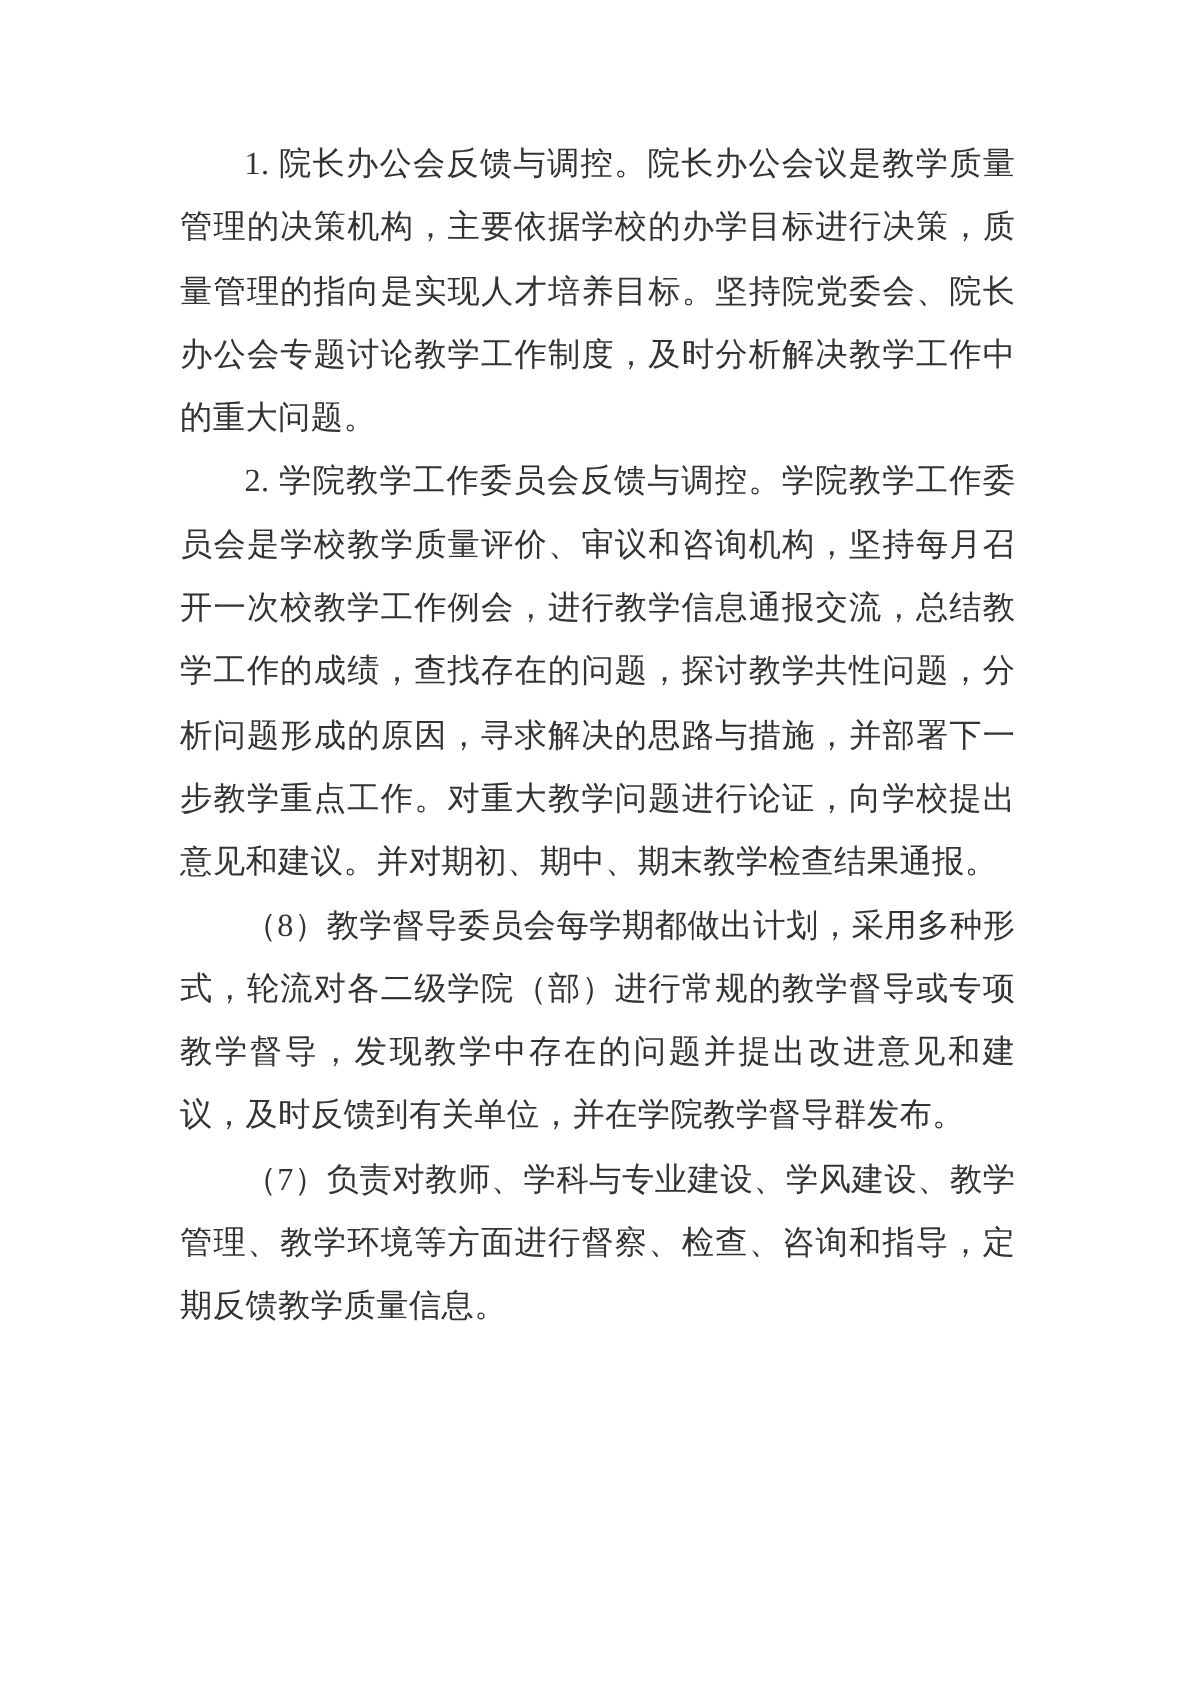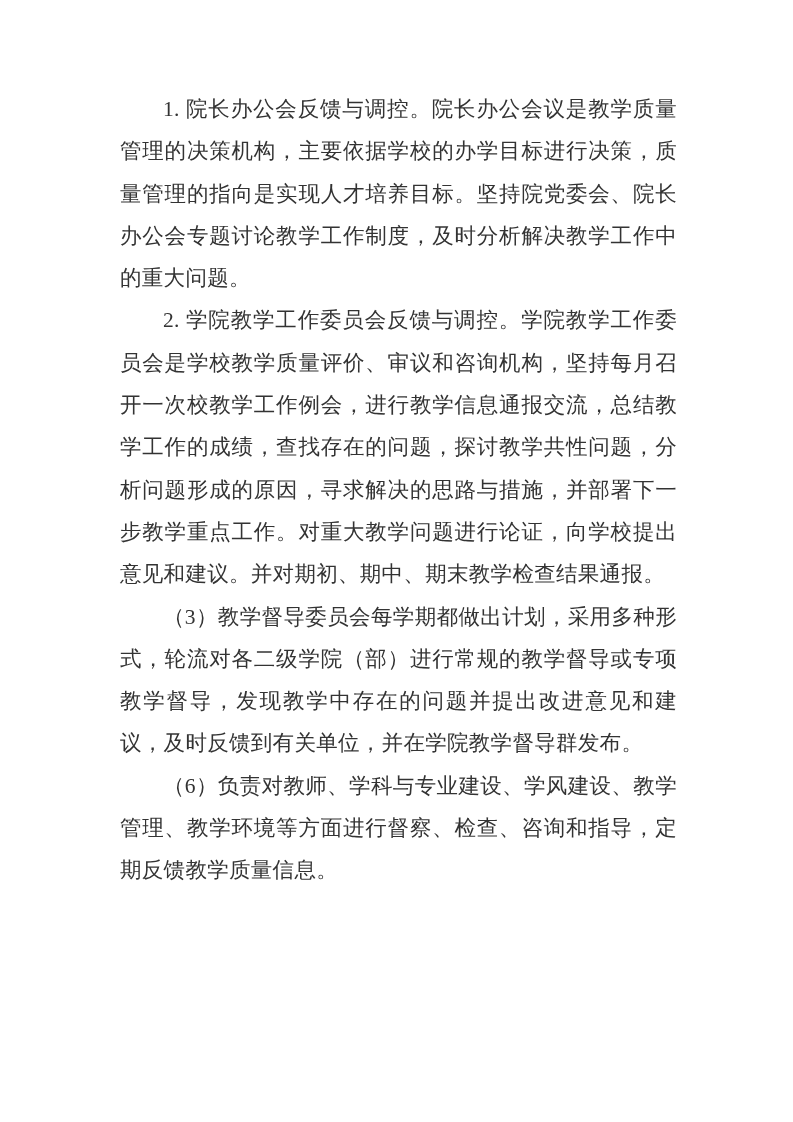--- a/index.html
+++ b/index.html
@@ -37,16 +37,16 @@
     font-weight: 400;
   }
 </style>
 </head>
 <body>
 
 <div class="page">
   <div class="doc-body">
     <p class="para">1. 院长办公会反馈与调控。院长办公会议是教学质量管理的决策机构，主要依据学校的办学目标进行决策，质量管理的指向是实现人才培养目标。坚持院党委会、院长办公会专题讨论教学工作制度，及时分析解决教学工作中的重大问题。</p>
     <p class="para">2. 学院教学工作委员会反馈与调控。学院教学工作委员会是学校教学质量评价、审议和咨询机构，坚持每月召开一次校教学工作例会，进行教学信息通报交流，总结教学工作的成绩，查找存在的问题，探讨教学共性问题，分析问题形成的原因，寻求解决的思路与措施，并部署下一步教学重点工作。对重大教学问题进行论证，向学校提出意见和建议。并对期初、期中、期末教学检查结果通报。</p>
-    <p class="para">（3）教学督导委员会每学期都做出计划，采用多种形式，轮流对各二级学院（部）进行常规的教学督导或专项教学督导，发现教学中存在的问题并提出改进意见和建议，及时反馈到有关单位，并在学院教学督导群发布。</p>
-    <p class="para">（6）负责对教师、学科与专业建设、学风建设、教学管理、教学环境等方面进行督察、检查、咨询和指导，定期反馈教学质量信息。</p>
+    <p class="para">（8）教学督导委员会每学期都做出计划，采用多种形式，轮流对各二级学院（部）进行常规的教学督导或专项教学督导，发现教学中存在的问题并提出改进意见和建议，及时反馈到有关单位，并在学院教学督导群发布。</p>
+    <p class="para">（7）负责对教师、学科与专业建设、学风建设、教学管理、教学环境等方面进行督察、检查、咨询和指导，定期反馈教学质量信息。</p>
   </div>
 </div>
 
 </body></html>

